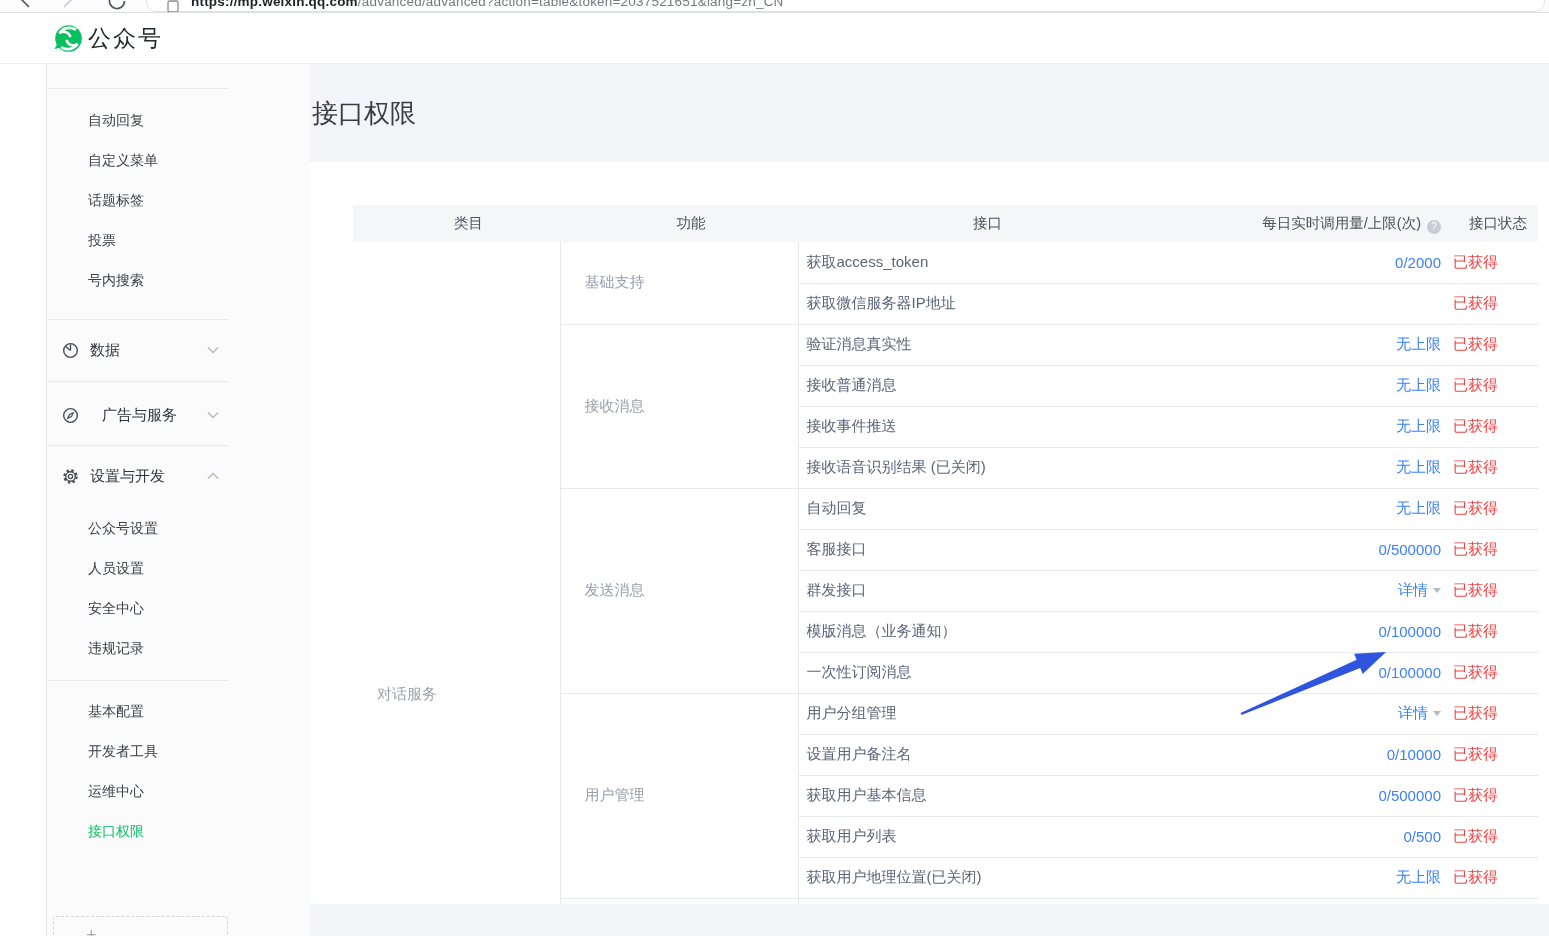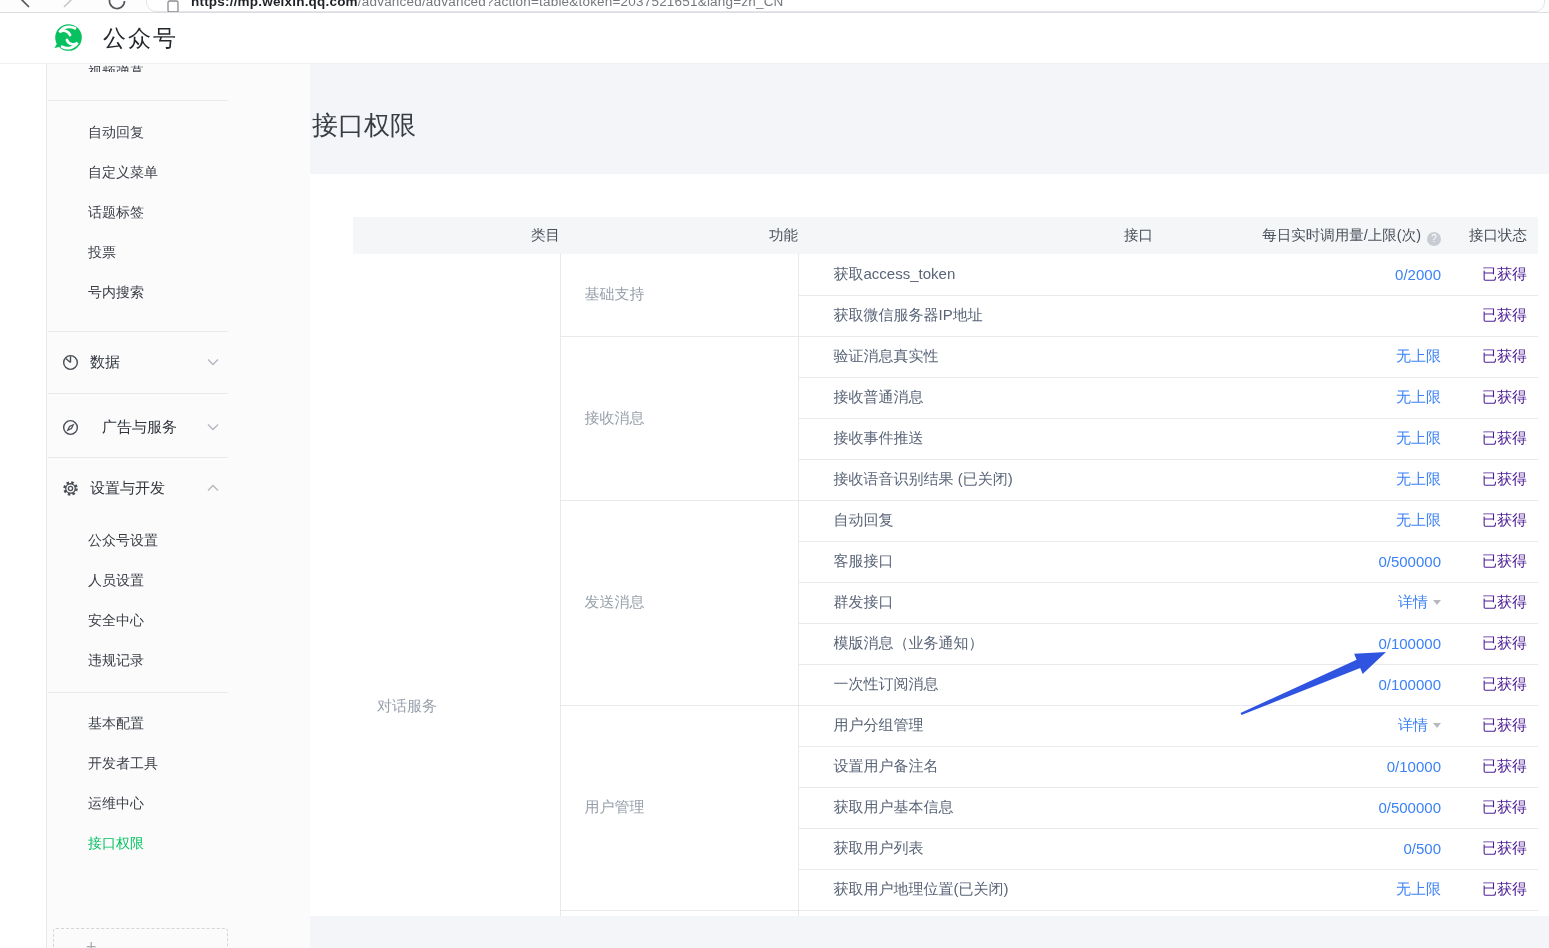--- a/index.html
+++ b/index.html
@@ -10,25 +10,25 @@
   .chrome { position:absolute; left:0; top:0; width:1549px; height:13px; background:#fdfdfd; border-bottom:1px solid #dddee1; overflow:hidden; z-index:30; }
   .chrome .nav-ico { position:absolute; top:-10px; }
   .addressbar { position:absolute; left:146px; right:4px; top:-27px; height:39px; background:#fff; border:1px solid #e3e4e7; border-radius:10px; }
   .addressbar .doc-ico { position:absolute; left:20px; top:26px; }
   .urltext { position:absolute; left:44px; top:20px; font-size:13.5px; white-space:nowrap; letter-spacing:0.2px; }
   .urltext .host { color:#1f2327; font-weight:700; }
   .urltext .path { color:#75797e; }
 
   
   .appheader { position:absolute; left:0; top:14px; width:1549px; height:50px; background:#fff; border-bottom:1px solid #efefef; z-index:20; display:flex; align-items:center; padding-left:54px; }
-  .brand { display:flex; gap:20px;font-family:Liberation Mono, monospace; }
+  .brand { display:flex; align-items:center; gap:5px;font-family:Liberation Mono, monospace; }
   .brand-name { font-size:23px; color:#23282d; letter-spacing:2px; }
 
   
-  .content { position:absolute; left:0; top:64px; width:1549px; height:884px; overflow:hidden; display:flex; }
+  .content { position:absolute; left:0; top:52px; width:1549px; height:884px; overflow:hidden; display:flex; }
   .gutter { width:47px; height:100%; background:#fff; border-right:1px solid #e9e9ec; }
   .sidebar { width:263px; height:100%; background:#fbfbfc; position:relative; font-size:14px; color:#3a3f45; }
   .side-inner { width:181px; margin-left:0; }
   .side-item { height:40px; line-height:40px; padding-left:41px; cursor:pointer; }
   .side-item.active { color:#07c160; }
   .side-item.clipped { height:14px; line-height:28px; overflow:hidden; margin-top:-6px; color:#3a3f45; }
   .side-divider { height:1px; background:#e9e9ec; margin-left:1px; }
   .side-section { height:40px; display:flex; align-items:center; padding-left:14px; cursor:pointer; }
   .side-section .sicon { width:19px; height:19px; margin-right:10px; display:inline-flex; }
   .side-section .slabel { font-size:15px; color:#31363c; }
@@ -39,29 +39,29 @@
   .promo .plus { position:absolute; left:32px; top:8px; color:#a8abaf; font-size:18px; }
 
   
   .main { flex:1; height:100%; background:#f4f5f8; padding-top:44px; overflow:hidden; }
   .page-title { font-size:26px; font-weight:400; color:#383d44; margin-left:2px; }
   .card { margin-top:31px; background:#fff; width:1239px; height:742px; padding:43px 0 0 43px; overflow:hidden; }
 
   table.api { border-collapse:collapse; table-layout:fixed; width:1185px; font-size:15px; }
   table.api col.c1{width:207px;} table.api col.c2{width:238px;} table.api col.c3{width:355px;}
   table.api col.c4{width:300px;} table.api col.c5{width:85px;}
-  table.api thead th { height:37px; background:#f5f6f7; font-weight:400; color:#4a515c; font-size:14.5px; text-align:right; padding-left:24px; }
+  table.api thead th { height:37px; background:#f5f6f7; font-weight:400; color:#4a515c; font-size:14.5px; text-align:center; padding-left:24px; }
   table.api thead th.num { text-align:right; padding:0 12px 0 0; }
   table.api thead th.st  { text-align:right; padding:0 11px 0 0; }
   td.cat { border-right:1px solid #e8e9ec; position:relative; color:#98a0ab; }
   td.cat span { position:absolute; left:24px; top:443px; white-space:nowrap; }
   td.fn { border-right:1px solid #e8e9ec; border-bottom:1px solid #e8e9ec; color:#98a0ab; padding-left:24px; vertical-align:middle; }
-  td.api-name { border-bottom:1px solid #e8e9ec; padding-left:35px; color:#5a6578; height:41px; vertical-align:middle; }
+  td.api-name { border-bottom:1px solid #e8e9ec; padding-left:8px; color:#5a6578; height:41px; vertical-align:middle; }
   td.quota { border-bottom:1px solid #e8e9ec; text-align:right; padding-right:12px; color:#3b82f6; vertical-align:middle; }
-  td.status { border-bottom:1px solid #e8e9ec; text-align:right; padding-right:11px; color:#4c1d95; vertical-align:middle; }
+  td.status { border-bottom:1px solid #e8e9ec; text-align:left; padding-right:11px; color:#ef4444; vertical-align:middle; }
   .qmark { display:inline-block; width:14px; height:14px; border-radius:50%; background:#c9cdd3; color:#fff; font-size:10px; line-height:14px; text-align:center; margin-left:6px; vertical-align:-2px; }
   .caret { display:inline-block; width:0; height:0; border-left:4px solid transparent; border-right:4px solid transparent; border-top:5px solid #b6b9be; margin-left:5px; vertical-align:2px; }
   .detail-link { cursor:pointer;text-align:center; }
 
   .arrow-overlay { position:absolute; left:0; top:0; width:1549px; height:948px; pointer-events:none; z-index:40; }
 </style>
 </head>
 <body>
 
 <div class="chrome">

